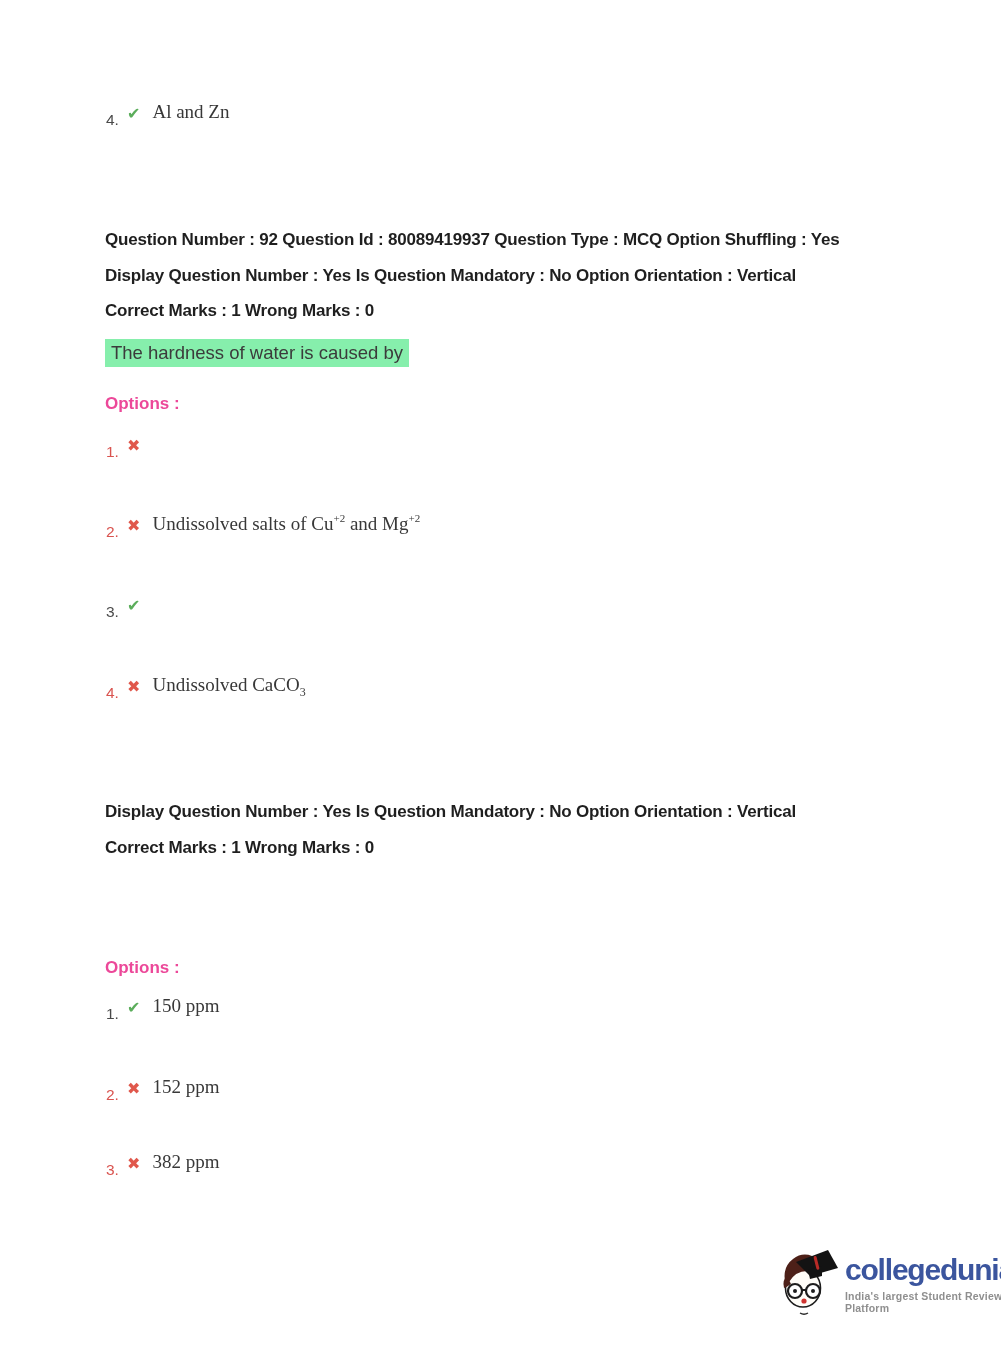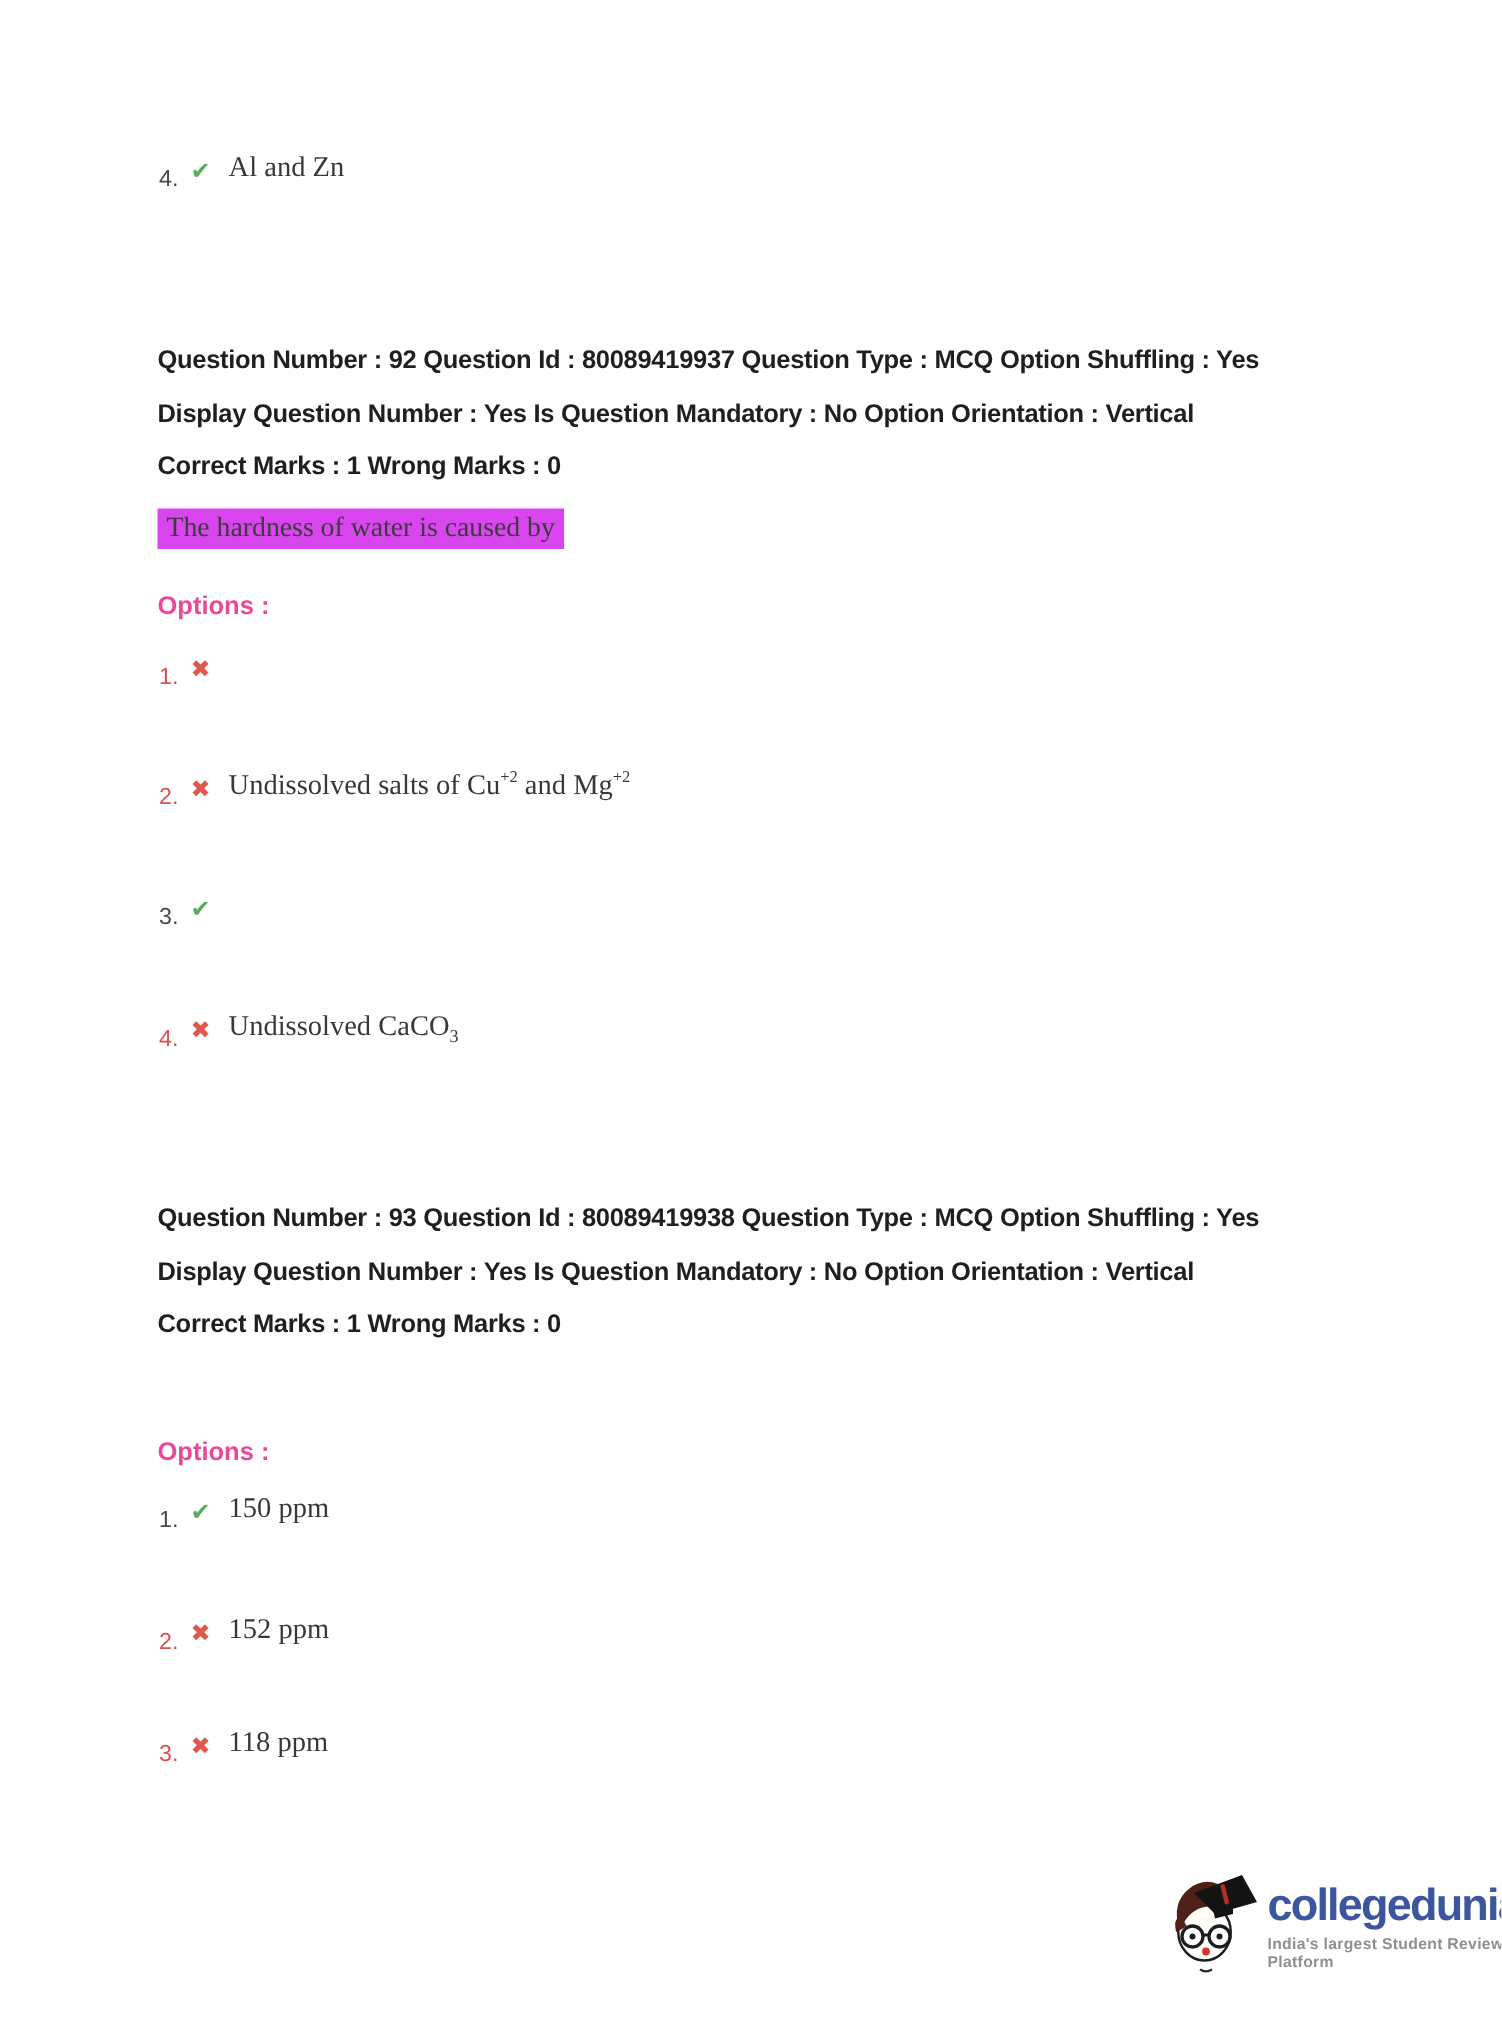--- a/index.html
+++ b/index.html
@@ -5,22 +5,22 @@
   html,body{margin:0;padding:0;background:#ffffff;}
   #page{position:relative;width:1001px;height:1356px;background:#ffffff;overflow:hidden;
         font-family:"Liberation Sans",sans-serif;}
 
   .q-header{position:absolute;left:105px;width:840px;
             font-family:"Liberation Sans",sans-serif;font-weight:700;font-size:17px;
             line-height:35.5px;letter-spacing:-0.2px;color:#1f1f1f;}
   .q-header div{white-space:nowrap;}
 
   .q-text{position:absolute;left:105px;}
-  .q-text span{display:inline-block;background:#d946ef;padding:3px 6px;
-               font-family:Liberation Serif, serif;color:#3b3b3b;}
+  .q-text span{display:inline-block;background:#86efac;padding:3px 6px;
+               font-family:Liberation Sans, sans-serif;color:#3b3b3b;}
   .q-text.size-lg span{font-size:18.5px;}
   .q-text.size-sm span{font-size:16.5px;letter-spacing:-0.3px;}
 
   .options-label{position:absolute;left:105px;font-weight:700;font-size:17px;color:#ec4899;}
 
   .opt-row{position:absolute;left:106px;display:flex;align-items:flex-start;}
   .opt-num{font-size:15.5px;color:#4a4a4a;position:relative;top:10px;min-width:17px;
            font-family:"Liberation Sans",sans-serif;}
   .opt-icon{font-size:16px;line-height:1;position:relative;top:5px;margin:0 12px 0 4px;
             font-family:"DejaVu Sans",sans-serif;}
@@ -80,21 +80,20 @@
     <span class="opt-icon">✔</span>
   </div>
 
   <div class="opt-row wrong" style="top:674px">
     <span class="opt-num">4.</span>
     <span class="opt-icon">✖</span>
     <span class="opt-text">Undissolved CaCO<sub>3</sub></span>
   </div>
 
   <div class="q-header" style="top:794px">
-    <div>Question Number : 93 Question Id : 80089419938 Question Type : MCQ Option Shuffling : Yes</div>
     <div>Display Question Number : Yes Is Question Mandatory : No Option Orientation : Vertical</div>
     <div>Correct Marks : 1 Wrong Marks : 0</div>
   </div>
 
 
   <div class="options-label" style="top:958px">Options :</div>
 
   <div class="opt-row correct" style="top:995px">
     <span class="opt-num">1.</span>
     <span class="opt-icon">✔</span>
@@ -103,21 +102,21 @@
 
   <div class="opt-row wrong" style="top:1076px">
     <span class="opt-num">2.</span>
     <span class="opt-icon">✖</span>
     <span class="opt-text">152 ppm</span>
   </div>
 
   <div class="opt-row wrong" style="top:1151px">
     <span class="opt-num">3.</span>
     <span class="opt-icon">✖</span>
-    <span class="opt-text">118 ppm</span>
+    <span class="opt-text">382 ppm</span>
   </div>
 
   <div class="logo">
     <span>
       <svg width="64" height="76" viewBox="0 0 64 76" xmlns="http://www.w3.org/2000/svg">
 
         <ellipse cx="27" cy="44" rx="17.5" ry="19" fill="#fffdf8" stroke="#1d1d1d" stroke-width="1.6"></ellipse>
 
         <path d="M10 42 Q5 24 17 15 Q26 8 36 12 L33 27 Q20 26 13 38 Z" fill="#4d2018"></path>
         <path d="M8 44 Q6 36 11 32 L15 40 Q11 43 8 44 Z" fill="#4d2018"></path>

